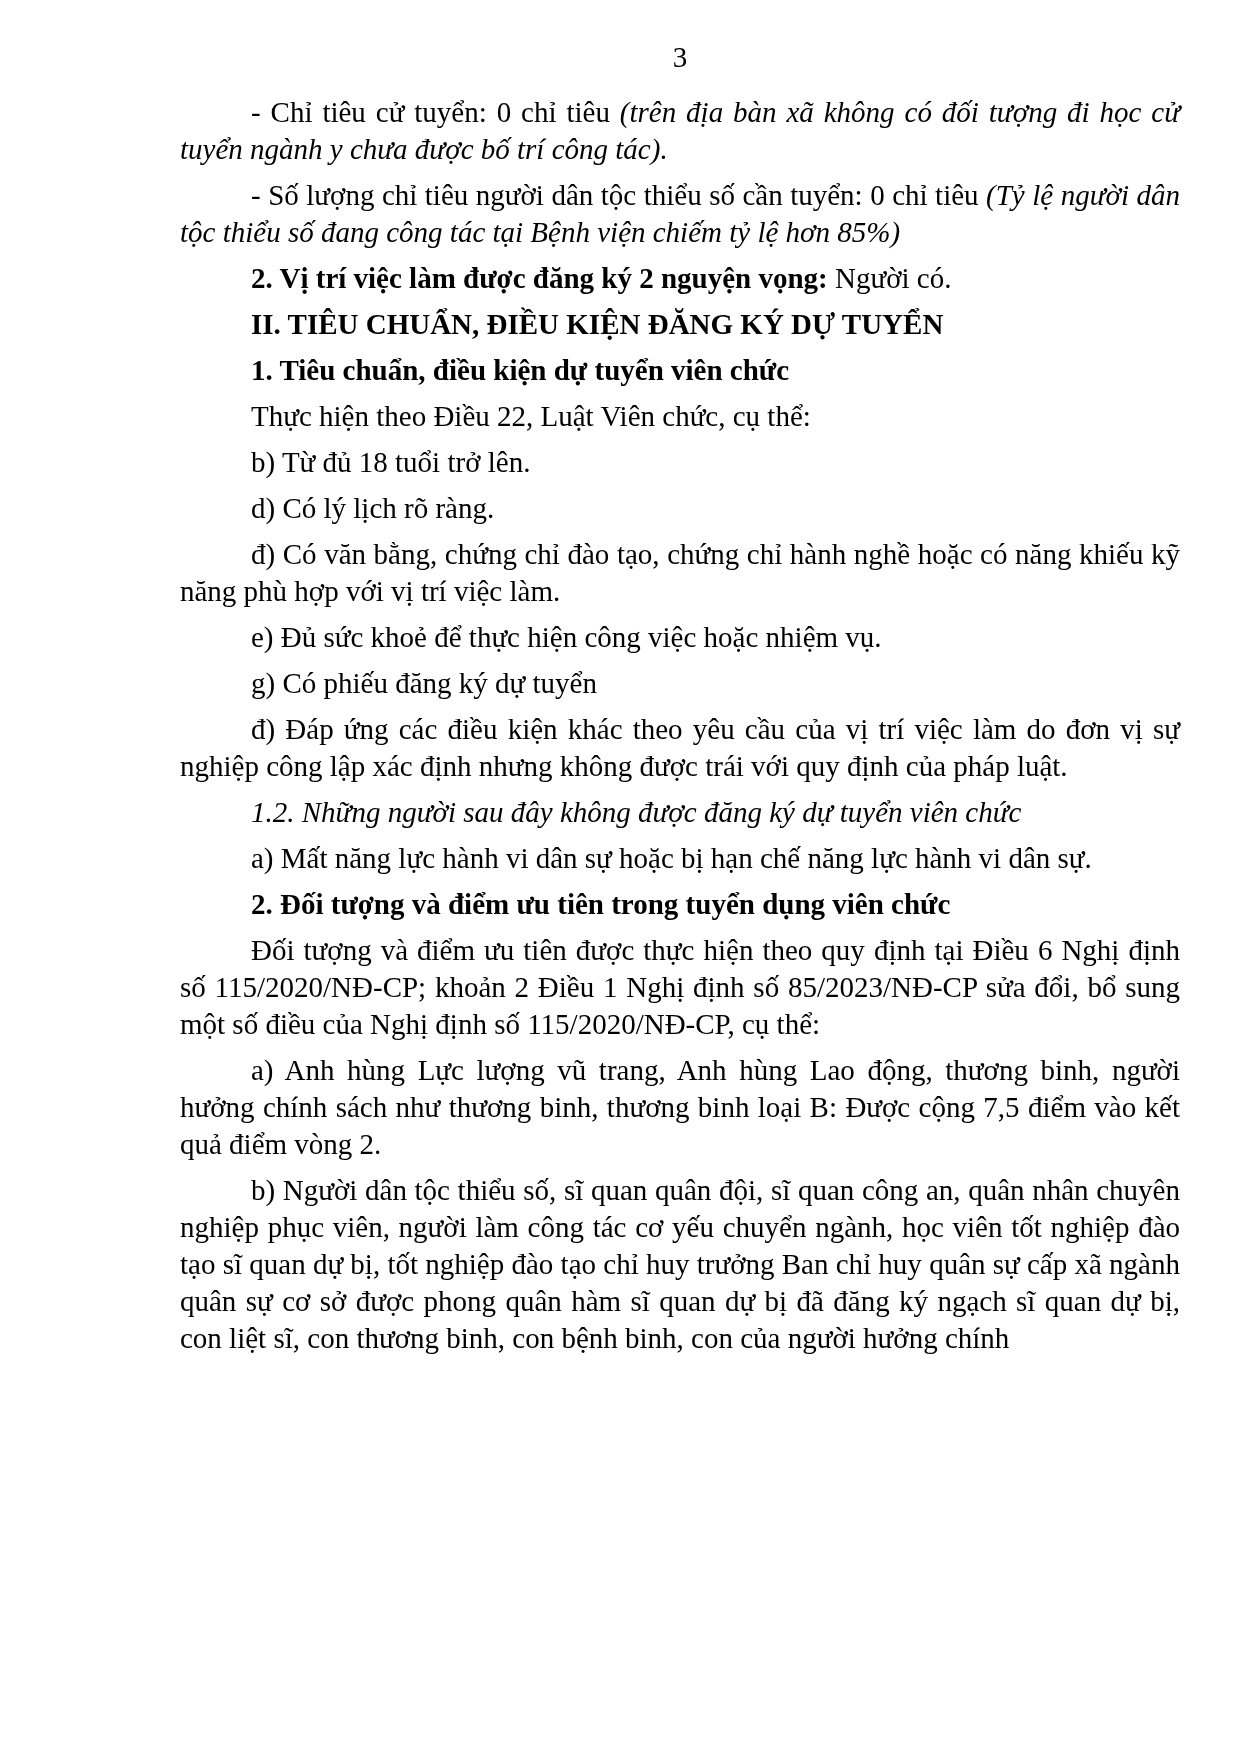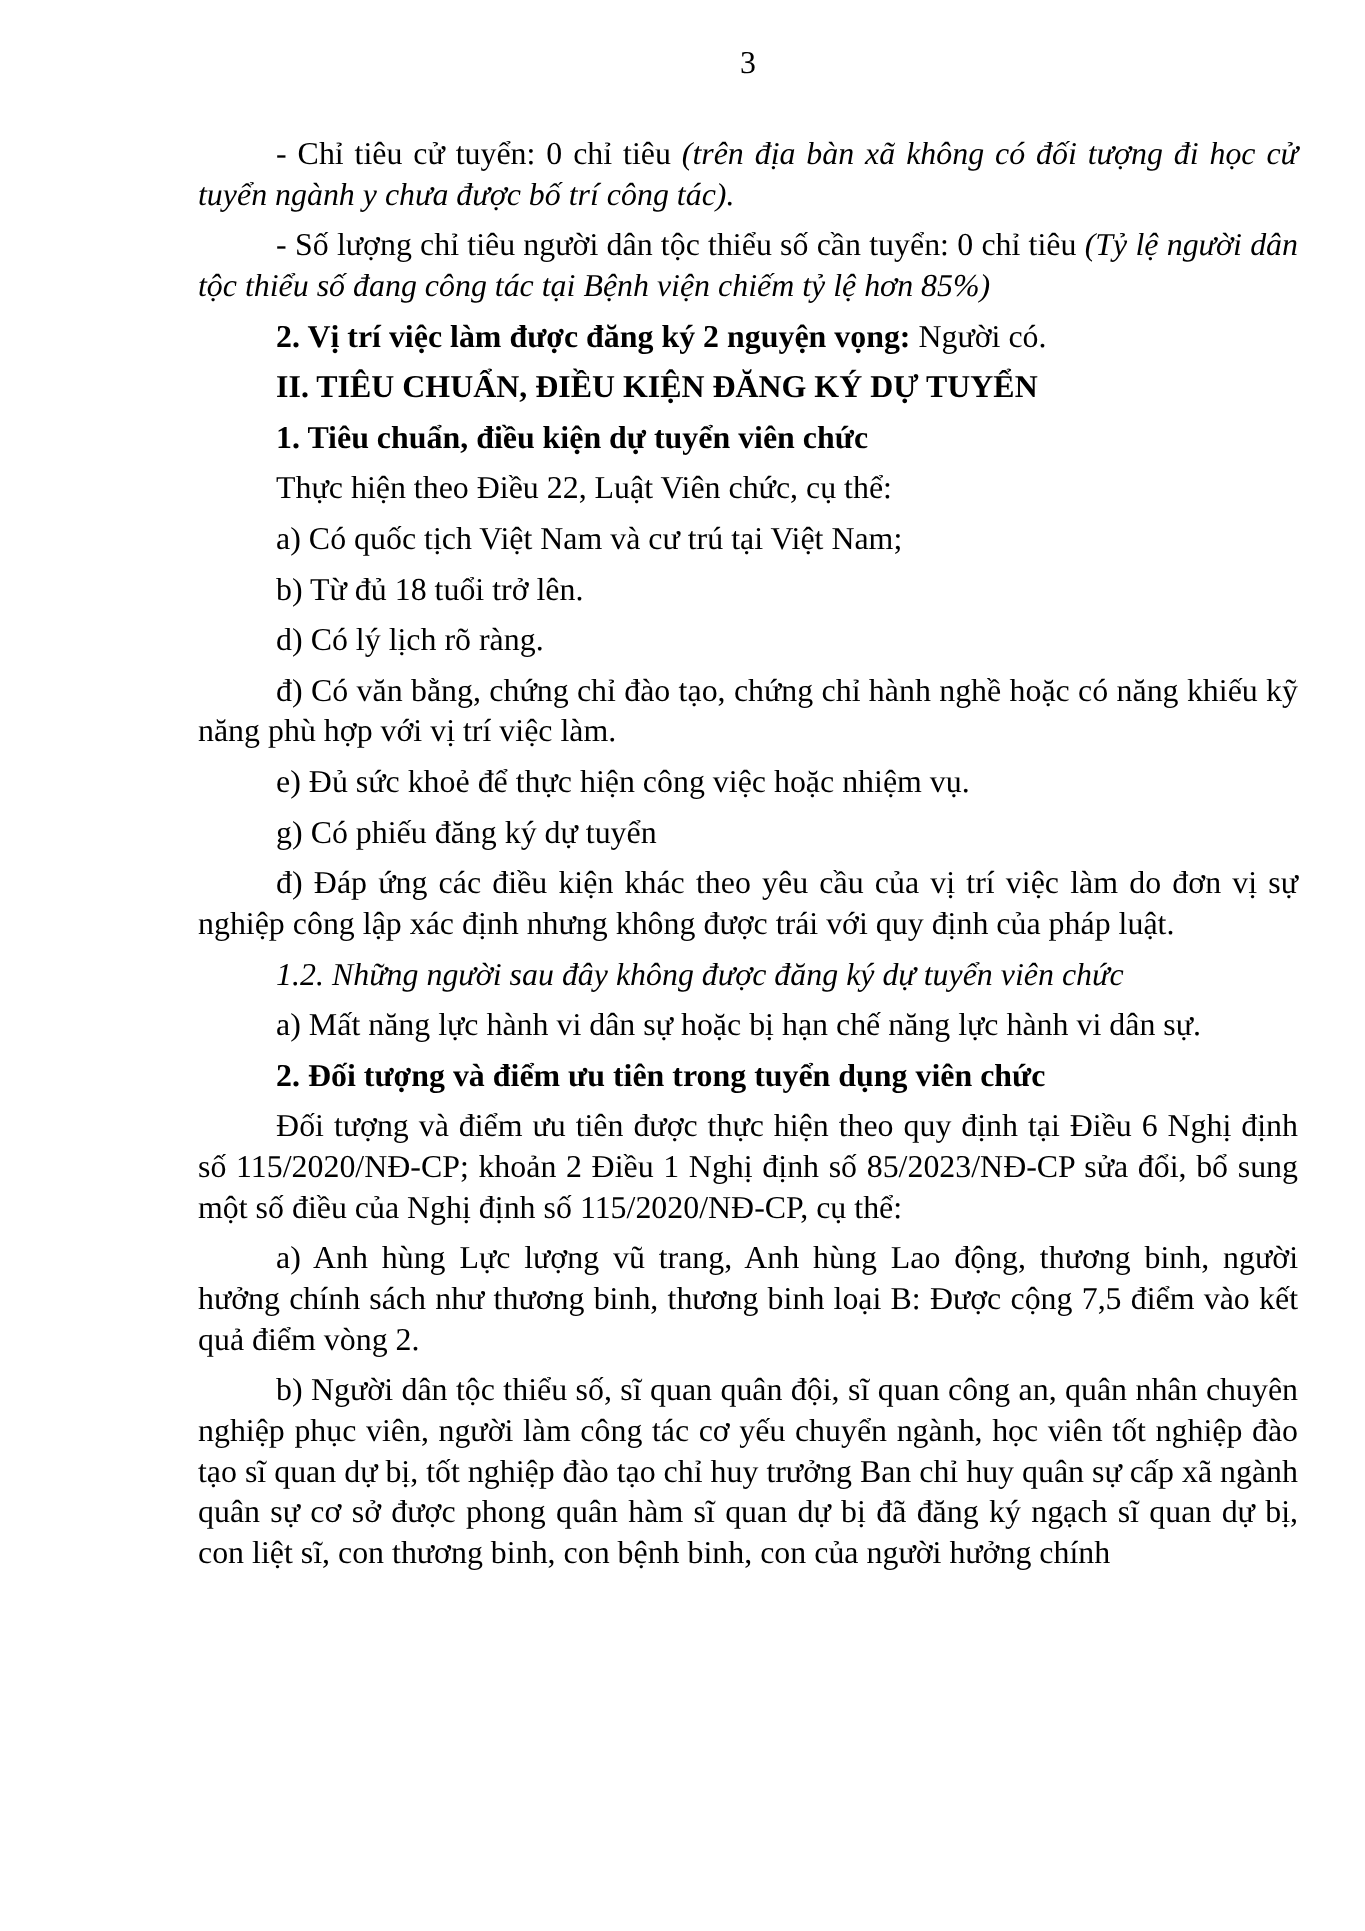--- a/index.html
+++ b/index.html
@@ -20,21 +20,21 @@
   .page-number {
     margin-left: 180px;
     width: 1000px;
     padding-top: 40px;
     text-align: center;
     font-size: 29px;
     line-height: 34px;
   }
   .content {
     margin-left: 180px;
-    margin-top: 48px;
+    margin-top: 20px;
     width: 1000px;
   }
   .para {
     margin: 9px 0 0 0;
     font-size: 29px;
     line-height: 37px;
     text-align: justify;
     text-indent: 71px;
   }
   .run.normal { font-style: normal; font-weight: normal; }
@@ -56,21 +56,20 @@
 
     <p class="para"><span class="run bold">2. Vị trí việc làm được đăng ký 2 nguyện vọng: </span><span class="run normal">Người có.</span></p>
 
     <p class="para"><span class="run bold">II. TIÊU CHUẨN, ĐIỀU KIỆN ĐĂNG KÝ DỰ TUYỂN</span></p>
 
     <p class="para"><span class="run bold">1. Tiêu chuẩn, điều kiện dự tuyển viên chức</span></p>
 
     <p class="para"><span class="run normal">Thực hiện theo Điều 22, Luật Viên chức, cụ thể:</span></p>
 
 
-    <p class="para"><span class="run normal">a) Có quốc tịch Việt Nam và cư trú tại Việt Nam;</span></p>
 
     <p class="para"><span class="run normal">b) Từ đủ 18 tuổi trở lên.</span></p>
 
     <p class="para"><span class="run normal">d) Có lý lịch rõ ràng.</span></p>
 
     <p class="para"><span class="run normal">đ) Có văn bằng, chứng chỉ đào tạo, chứng chỉ hành nghề hoặc có năng khiếu kỹ năng phù hợp với vị trí việc làm.</span></p>
 
     <p class="para"><span class="run normal">e) Đủ sức khoẻ để thực hiện công việc hoặc nhiệm vụ.</span></p>
 
     <p class="para"><span class="run normal">g) Có phiếu đăng ký dự tuyển</span></p>

